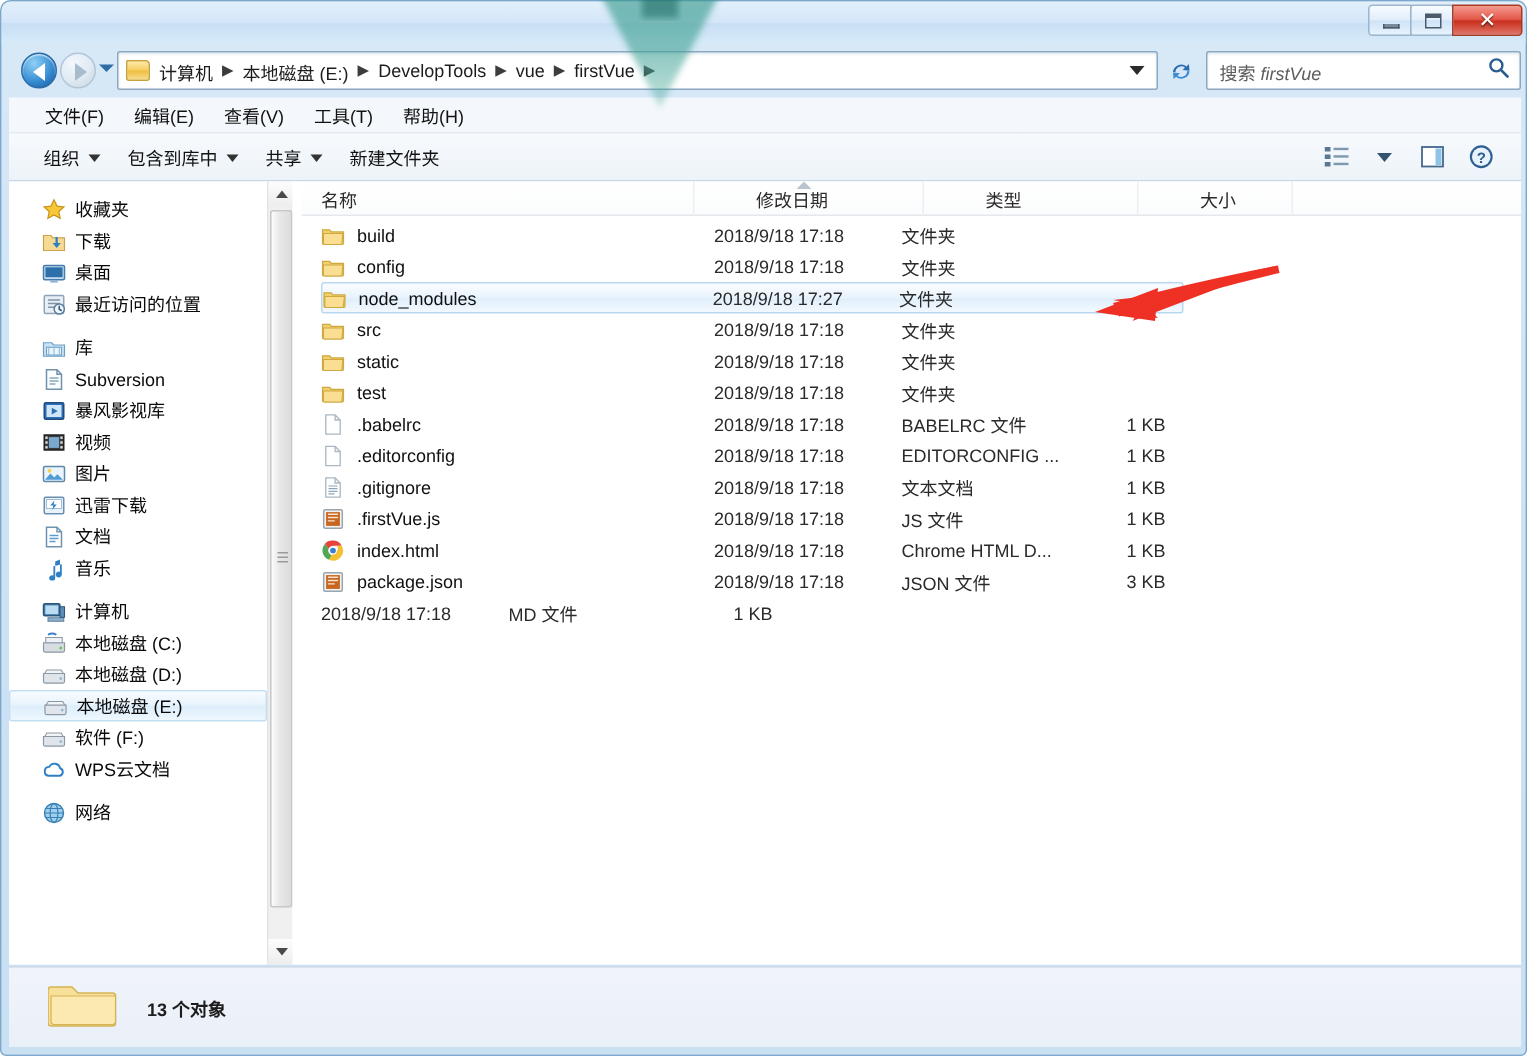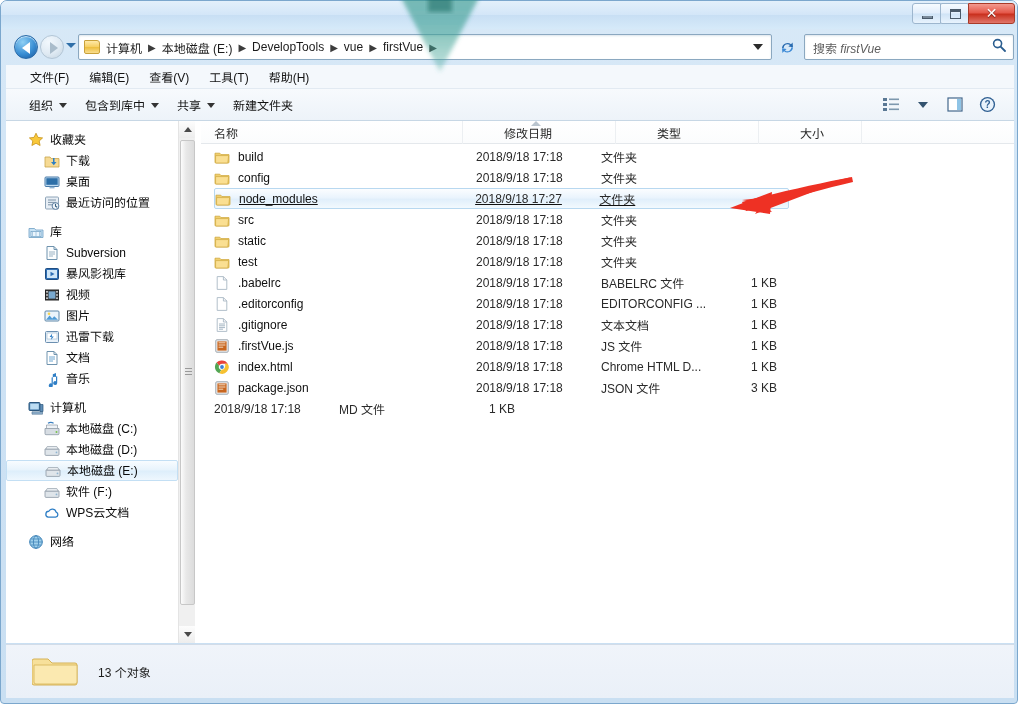--- a/index.html
+++ b/index.html
@@ -249,21 +249,21 @@
   .tree-group { margin-top: 8px; }
   .tree-row {
     display: flex; align-items: center;
     height: 21px;
     padding-left: 22px;
     font-size: 12px; color: #0a0a0a;
     white-space: nowrap;
     cursor: default;
     text-align: center;
   }
-  .tree-row.child { padding-left: 38px; }
+  .tree-row.child { padding-left: 22px; }
   .tree-row.selected {
     background: linear-gradient(180deg,#f8fcff 0%,#e7f3fc 48%,#ddeefb 52%,#eef7fe 100%);
     border: 1px solid #c3dff4;
     border-radius: 2px;
   }
   .tree-ico { width: 16px; height: 16px; margin-right: 6px; flex: 0 0 auto; }
   .tree-label { line-height: 16px; }
 
   
   .sb-scroll {
@@ -356,38 +356,37 @@
     cursor: default;
     margin: 0 8px 0 13px;
     padding-left: 0;
   }
   .row.active {
     background: linear-gradient(180deg,#fbfdff 0%,#eaf4fd 45%,#e1effb 55%,#f2f9fe 100%);
     border: 1px solid #b8d8f0;
     border-radius: 2px;
     margin: 0 8px 0 13px;
     width: 575px;
-    text-decoration: underline;
   }
   .cell-name {
     width: 262px; display: flex; align-items: center; gap: 8px;
     overflow: hidden; white-space: nowrap;
   }
   .cell-date { width: 125px; color: #2a2a2a; }
   .cell-type { width: 115px; color: #2a2a2a; }
   .cell-size { width: 75px; color: #2a2a2a; text-align: right; padding-right: 14px; }
   .fi { width: 16px; height: 16px; flex: 0 0 auto; }
 
   
   .statusbar {
     position: absolute;
     left: 5px; bottom: 5px; width: 1008px; height: 54px;
     background: linear-gradient(180deg,#f0f4fa 0%,#eaf0f8 100%);
     border-top: 1px solid #d2dce8;
-    display: flex; align-items: center;
+    display: flex; align-items: center; font-weight: bold;
   }
   .status-ico {
     margin-left: 26px; margin-right: 20px;
   }
   .status-text {
     font-size: 12px; color: #1d1d1d;
   }
 
   
   .annot {

